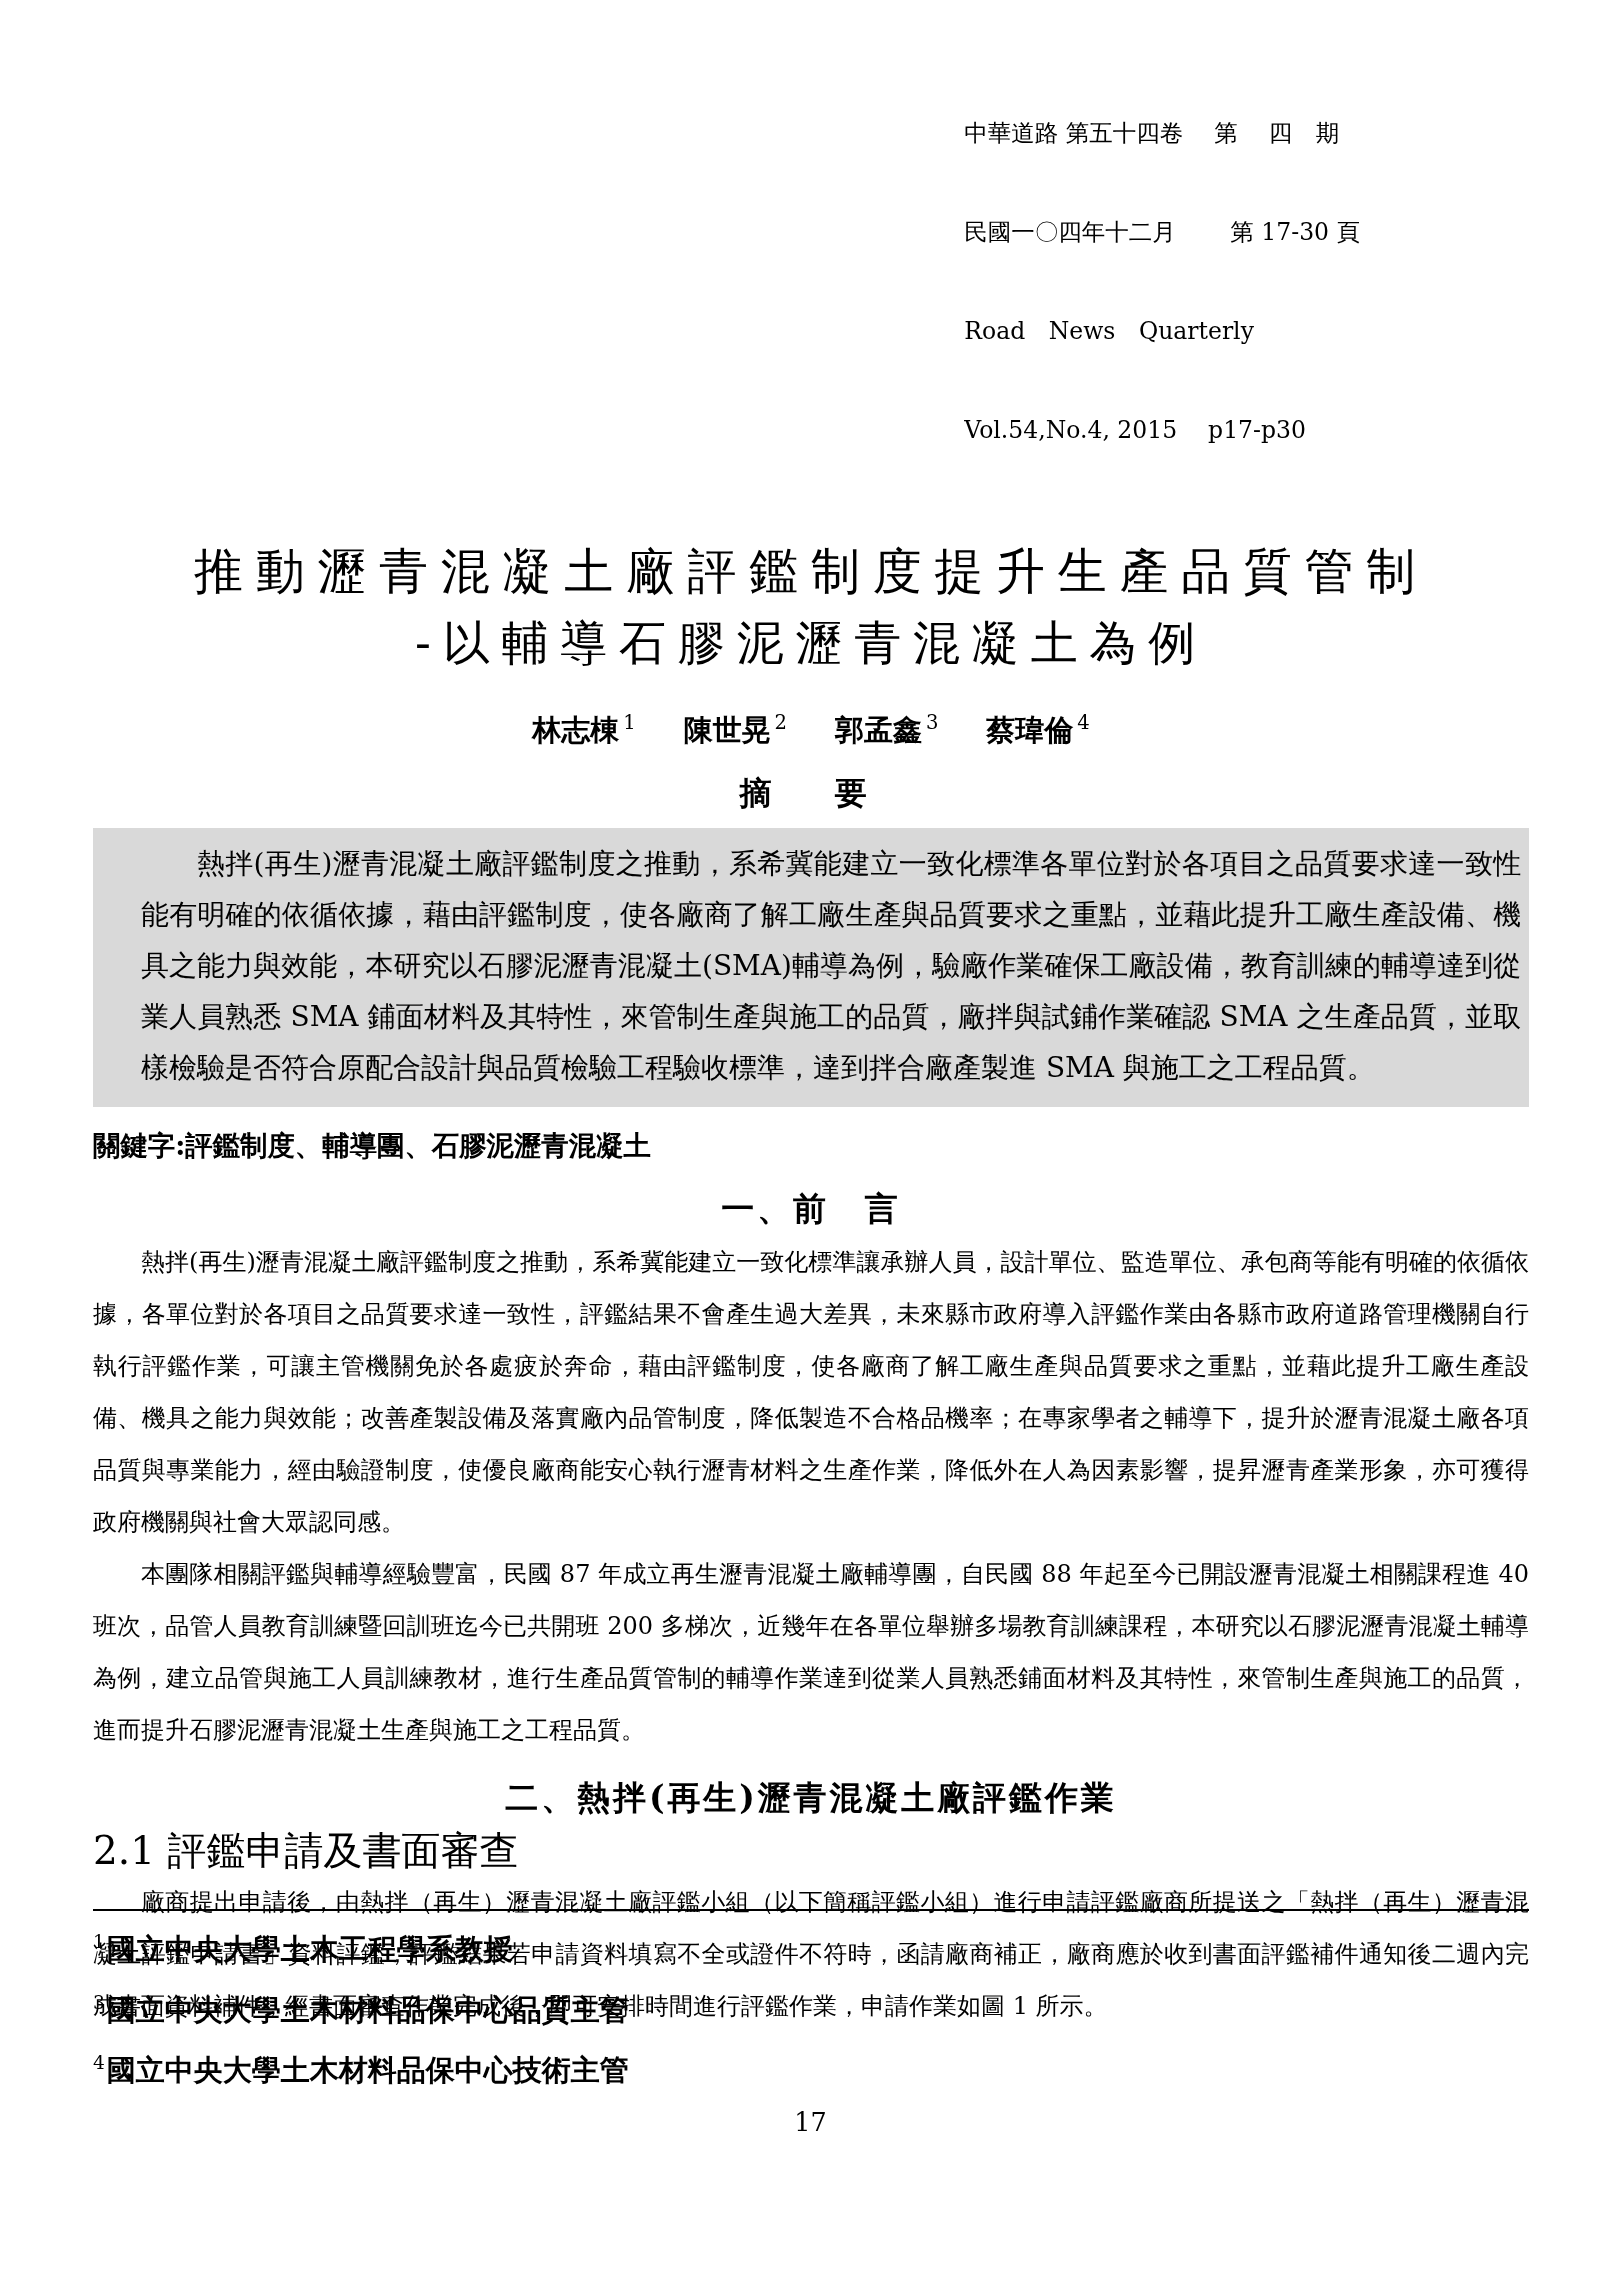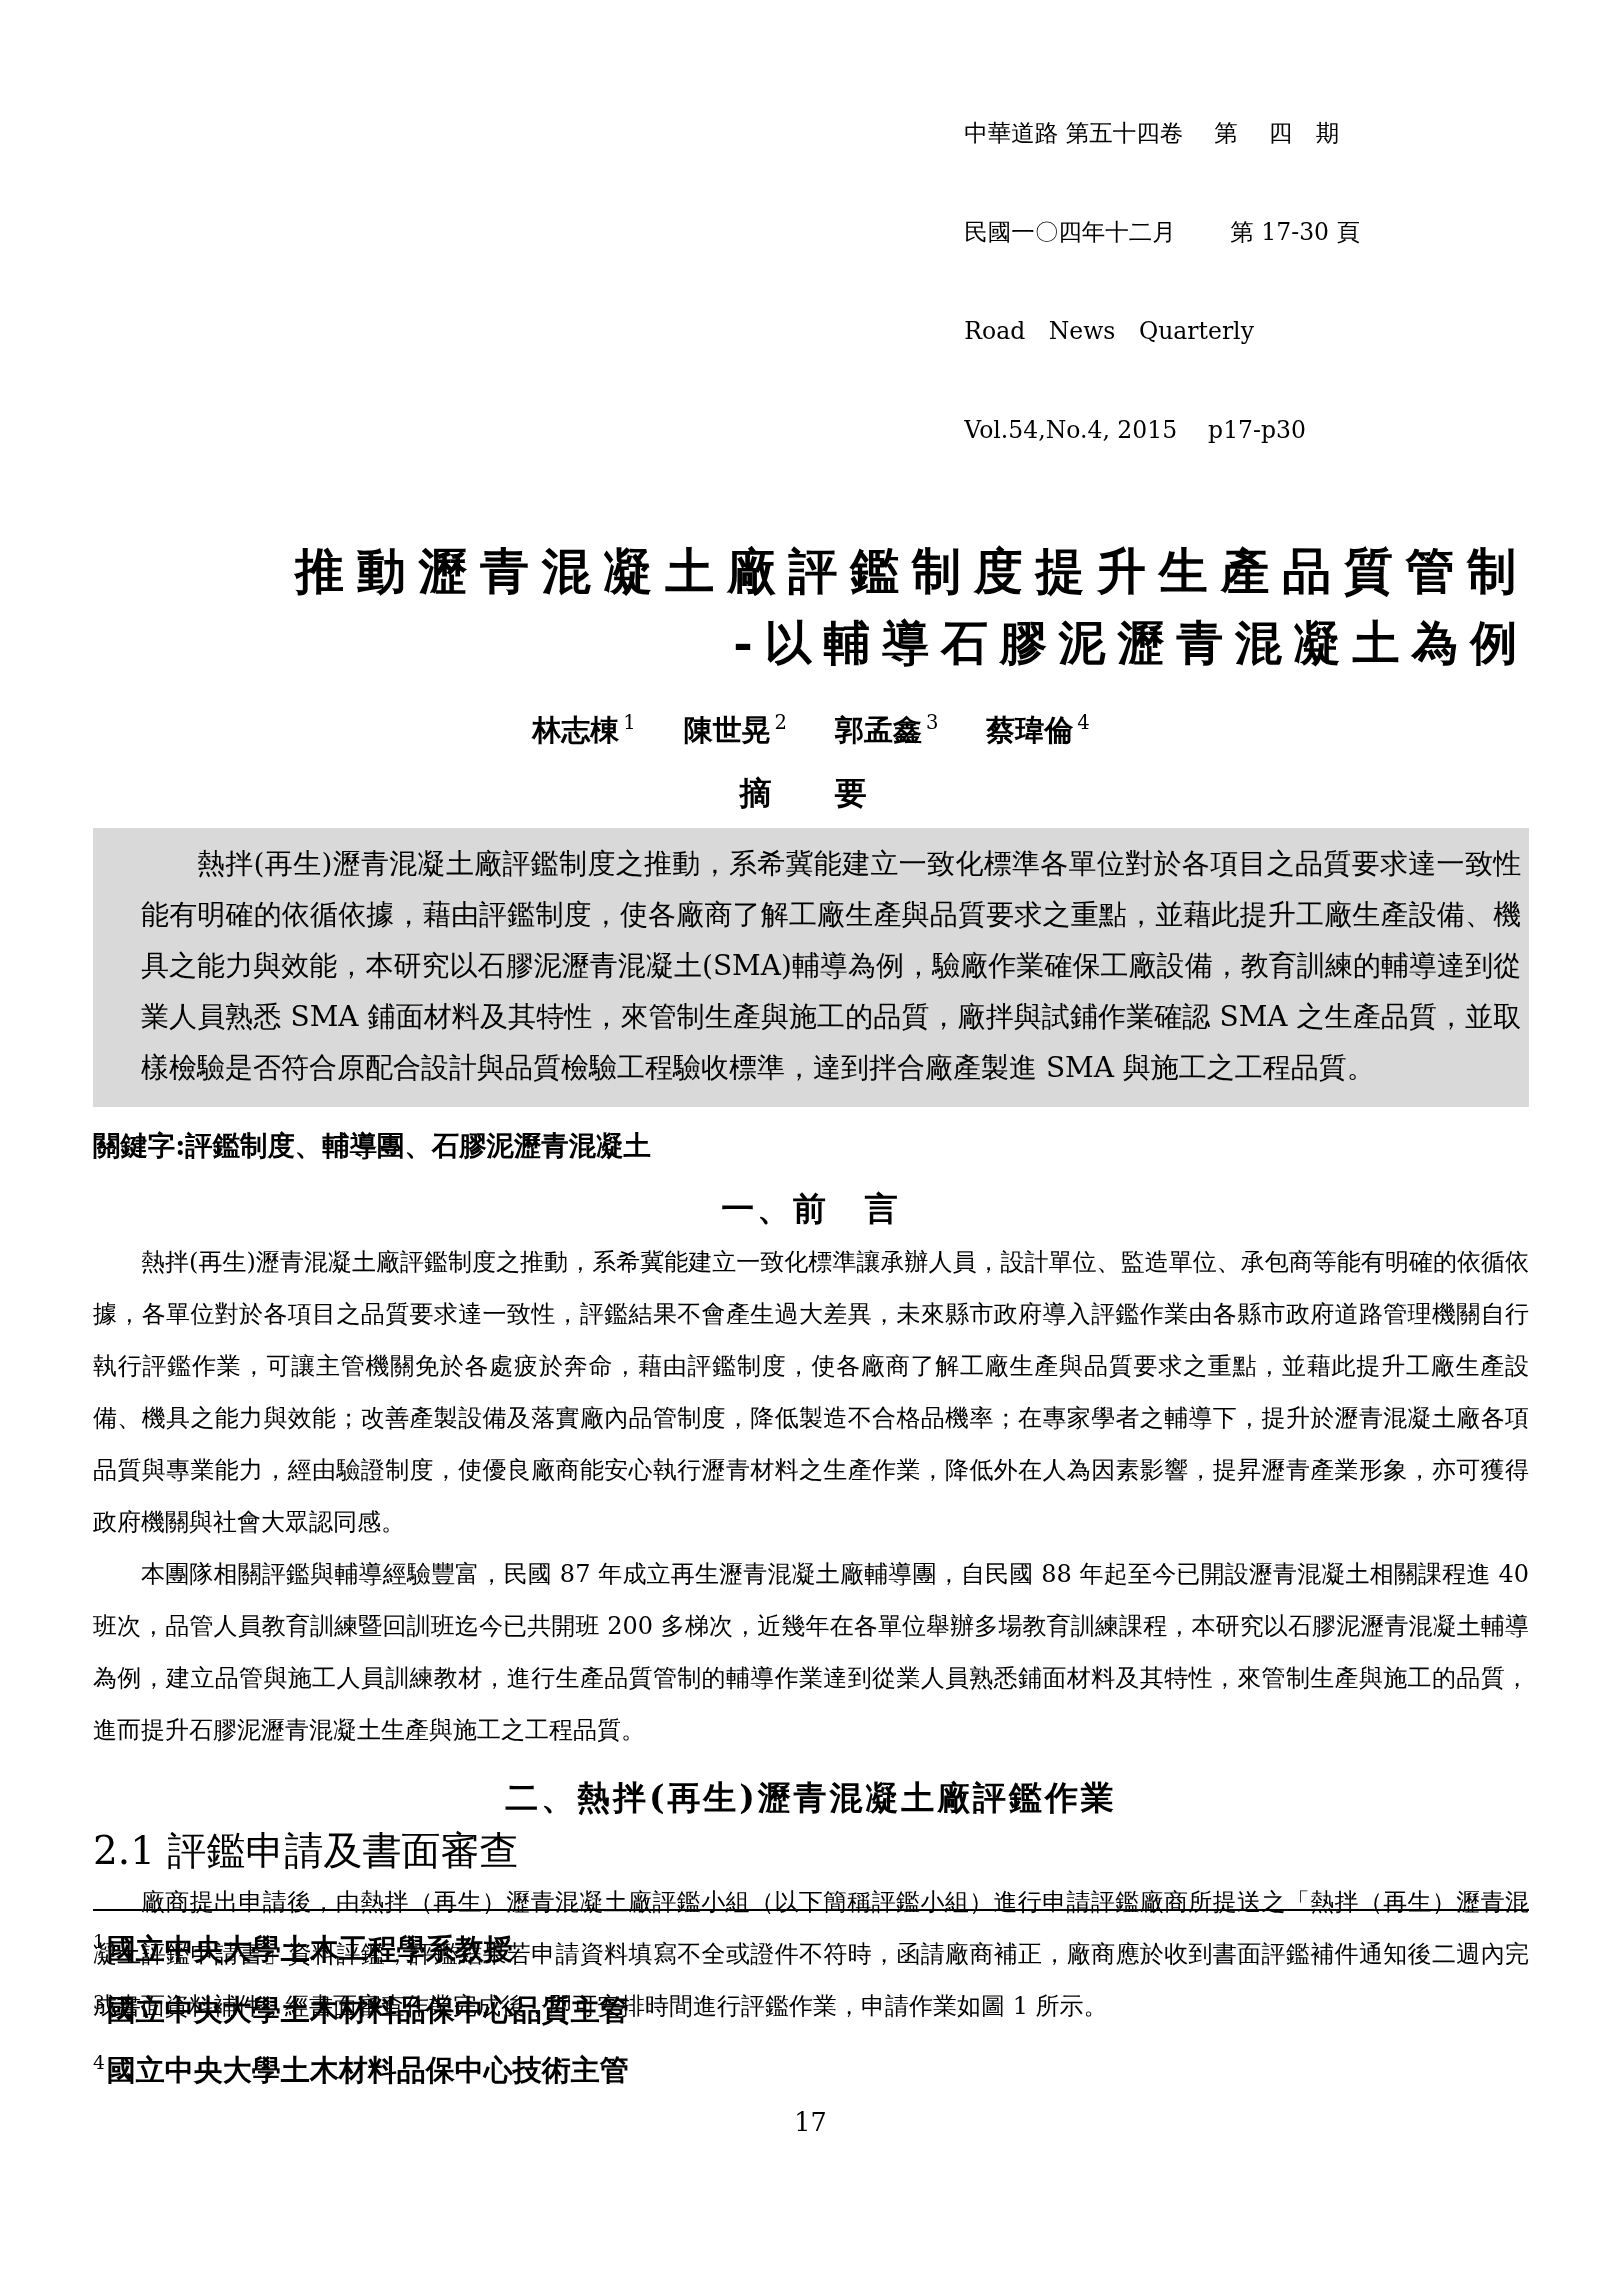--- a/index.html
+++ b/index.html
@@ -20,21 +20,21 @@
   .journal-header {
     width: fit-content;
     margin-left: auto;
     margin-right: 169px;
     font-size: 23.5px;
     line-height: 33px;
     text-align: left;
     white-space: pre;
   }
   
-  .title-block { margin-top: 23.5px; text-align: right; font-weight: bold; }
+  .title-block { margin-top: 23.5px; text-align: center; font-weight: normal; }
   .title-line1 { font-size: 49px; line-height: 69px; letter-spacing: 12.7px; }
   .title-line2 { font-size: 47px; line-height: 74px; letter-spacing: 11.8px; }
   
   .authors {
     margin-top: 21.6px;
     display: flex;
     justify-content: center;
     gap: 48px;
     font-weight: bold;
     font-size: 29px;

